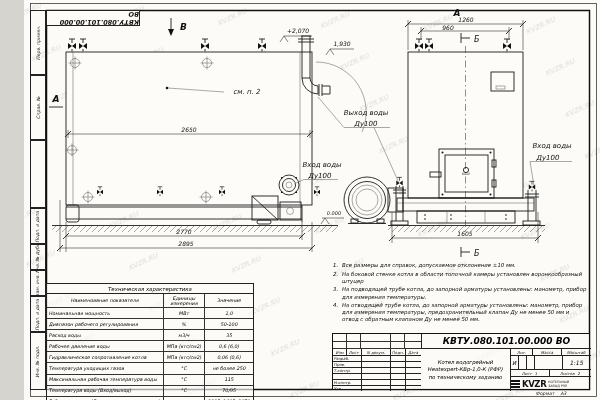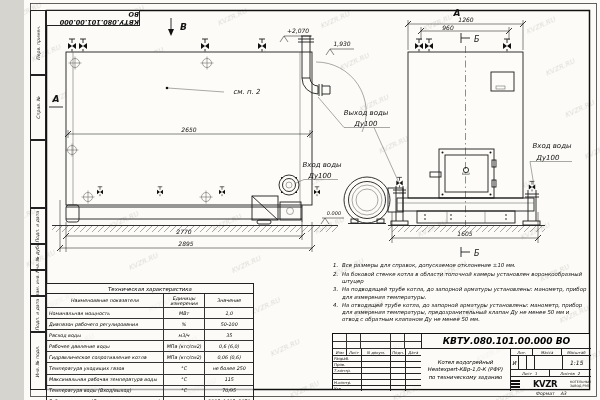--- a/index.html
+++ b/index.html
@@ -51,21 +51,21 @@
   #tb{left:332px;top:333px;width:258px;height:57px;border:1.2px solid #111;background:rgba(252,251,247,.7);}
   #tb .cell{position:absolute;box-sizing:border-box;border-color:#222;}
   .bR{border-right:.6px solid #222;} .bB{border-bottom:.6px solid #222;}
   #tb .lab{font:italic 3.9px "DejaVu Sans",sans-serif;display:flex;align-items:center;justify-content:center;color:#111;}
   #docnum{left:88px;top:0;width:170px;height:15px;border-left:.8px solid #222;border-bottom:.8px solid #222;
           display:flex;align-items:center;justify-content:center;font:italic bold 9px "DejaVu Sans",sans-serif;}
   .minirow{display:flex;}
   .mini{box-sizing:border-box;border-right:.5px solid #333;border-bottom:.5px solid #333;}
   #name{left:88px;top:15px;width:90px;height:42px;border-right:.8px solid #222;display:flex;flex-direction:column;
         align-items:center;justify-content:center;font:italic 5.3px/1.35 "DejaVu Sans",sans-serif;text-align:center;}
-  #logo{left:178px;top:43px;width:80px;height:14px;display:flex;align-items:center;justify-content:space-between;gap:2px;}
+  #logo{left:178px;top:43px;width:80px;height:14px;display:flex;align-items:center;justify-content:flex-start;gap:2px;}
   #logo .bars{width:9px;height:9px;display:flex;flex-direction:column;justify-content:space-between;}
   #logo .bars i{display:block;height:2.4px;background:#111;}
   #logo .kv{font:bold 8.5px "DejaVu Sans",sans-serif;font-style:normal;letter-spacing:-.4px;color:#111;}
   #logo .sub{display:flex;flex-direction:column;font:3.2px/1.3 "DejaVu Sans",sans-serif;font-style:normal;color:#111;}
   #fmt{left:536px;top:391px;width:56px;display:flex;gap:6px;font:italic 4.6px "DejaVu Sans",sans-serif;color:#222;}
 </style>
 </head>
 <body>
 
 <div id="paper"></div>

